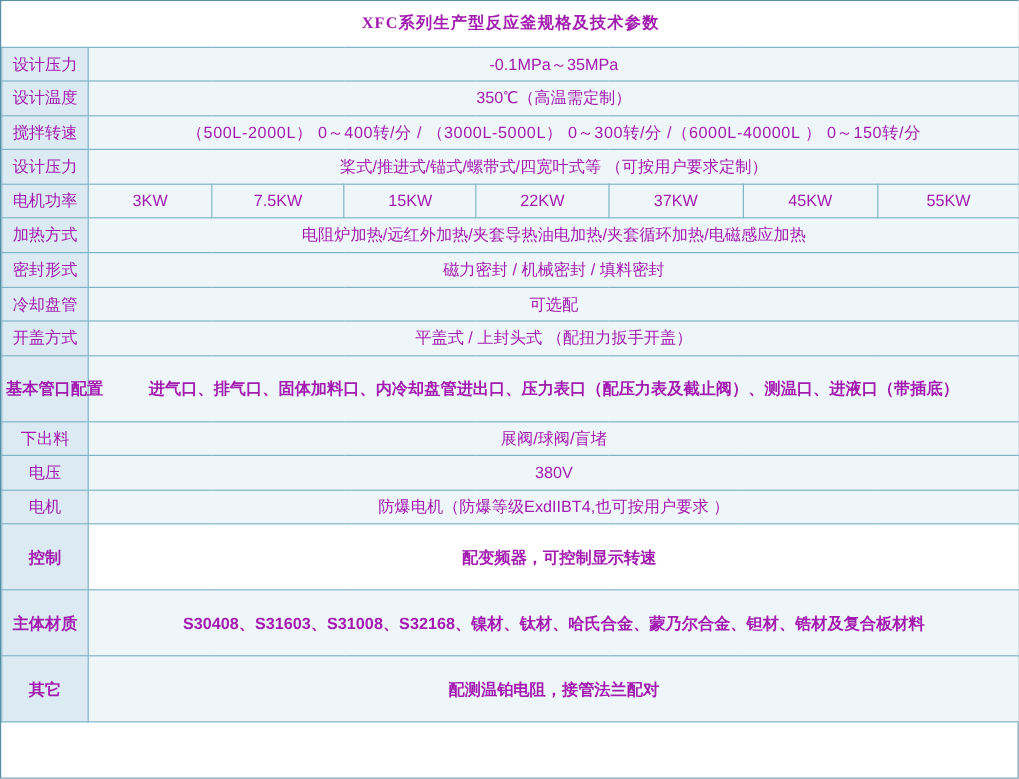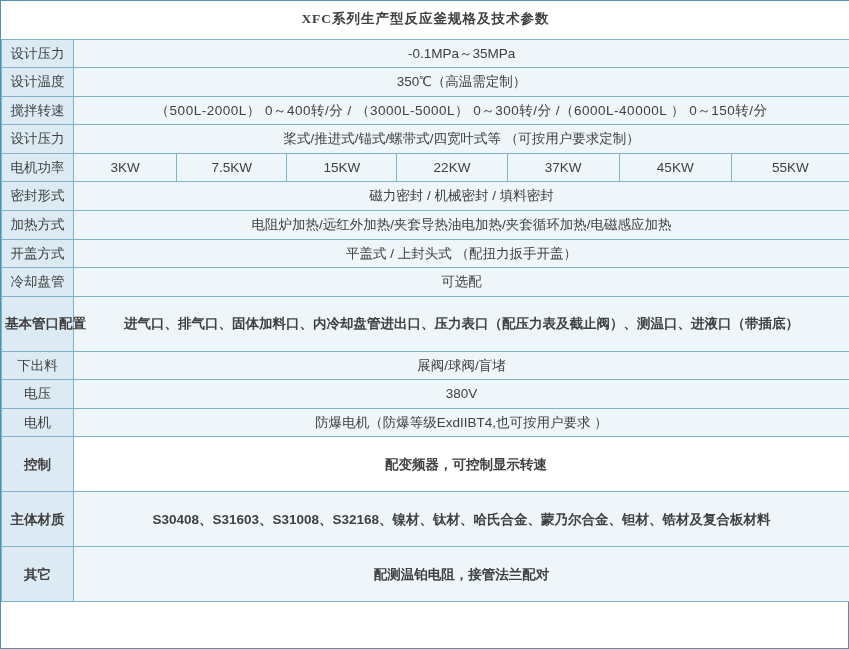--- a/index.html
+++ b/index.html
@@ -26,21 +26,21 @@
     border-collapse: collapse;
     table-layout: fixed;
   }
   table.spec td {
     border: 1px solid #7fb3c8;
     font-size: 13.5px;
     text-align: center;
     vertical-align: middle;
     padding: 4px 3px;
     line-height: 1.45;
-    color: #404040;
+    color: #a21caf;
     white-space: nowrap;
   }
   .title-cell {
     border: none !important;
     background: #ffffff;
     font-size: 25px;
     font-weight: bold;
     letter-spacing: 1px;
     text-align: center;
     padding: 8px 0 10px 0 !important;
@@ -120,37 +120,37 @@
         <td class="val">3KW</td>
         <td class="val">7.5KW</td>
         <td class="val">15KW</td>
         <td class="val">22KW</td>
         <td class="val">37KW</td>
         <td class="val">45KW</td>
         <td class="val">55KW</td>
       </tr>
 
       <tr>
+        <td class="lab">加热方式</td>
+        <td class="val" colspan="7">电阻炉加热/远红外加热/夹套导热油电加热/夹套循环加热/电磁感应加热</td>
+      </tr>
+
+      <tr>
         <td class="lab">密封形式</td>
         <td class="val" colspan="7">磁力密封 / 机械密封 / 填料密封</td>
       </tr>
 
       <tr>
-        <td class="lab">加热方式</td>
-        <td class="val" colspan="7">电阻炉加热/远红外加热/夹套导热油电加热/夹套循环加热/电磁感应加热</td>
+        <td class="lab">冷却盘管</td>
+        <td class="val" colspan="7">可选配</td>
       </tr>
 
       <tr>
         <td class="lab">开盖方式</td>
         <td class="val" colspan="7">平盖式 / 上封头式 （配扭力扳手开盖）</td>
-      </tr>
-
-      <tr>
-        <td class="lab">冷却盘管</td>
-        <td class="val" colspan="7">可选配</td>
       </tr>
 
       <tr>
         <td class="lab wrapcell tall">基本管口配置</td>
         <td class="val wrapcell tall" colspan="7">进气口、排气口、固体加料口、内冷却盘管进出口、压力表口（配压力表及截止阀）、测温口、进液口（带插底）</td>
       </tr>
 
       <tr>
         <td class="lab">下出料</td>
         <td class="val" colspan="7">展阀/球阀/盲堵</td>

